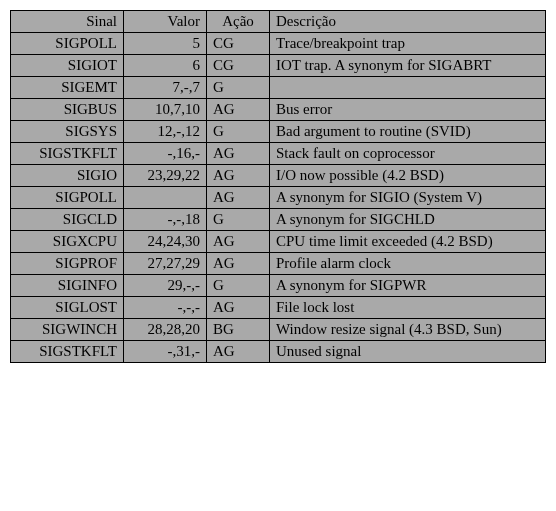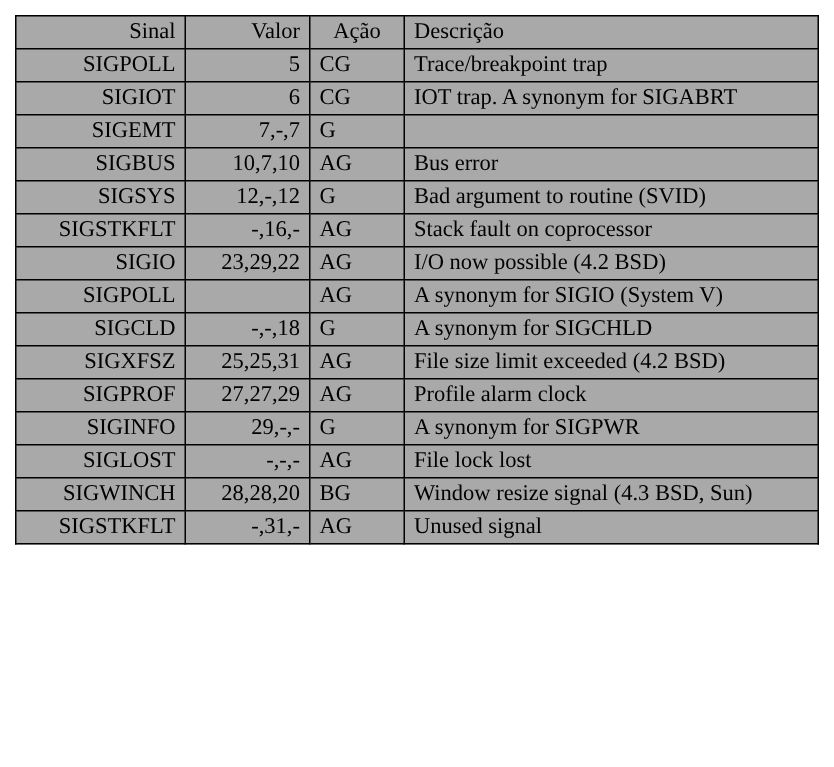--- a/index.html
+++ b/index.html
@@ -90,24 +90,24 @@
         <td class="c-acao">AG</td>
         <td class="c-desc">A synonym for SIGIO (System V)</td>
       </tr>
       <tr>
         <td class="c-sinal">SIGCLD</td>
         <td class="c-valor">-,-,18</td>
         <td class="c-acao">G</td>
         <td class="c-desc">A synonym for SIGCHLD</td>
       </tr>
       <tr>
-        <td class="c-sinal">SIGXFSZ</td>
-        <td class="c-valor">25,25,31</td>
+        <td class="c-sinal">SIGXCPU</td>
+        <td class="c-valor">24,24,30</td>
         <td class="c-acao">AG</td>
-        <td class="c-desc">File size limit exceeded (4.2 BSD)</td>
+        <td class="c-desc">CPU time limit exceeded (4.2 BSD)</td>
       </tr>
       <tr>
         <td class="c-sinal">SIGPROF</td>
         <td class="c-valor">27,27,29</td>
         <td class="c-acao">AG</td>
         <td class="c-desc">Profile alarm clock</td>
       </tr>
       <tr>
         <td class="c-sinal">SIGINFO</td>
         <td class="c-valor">29,-,-</td>

